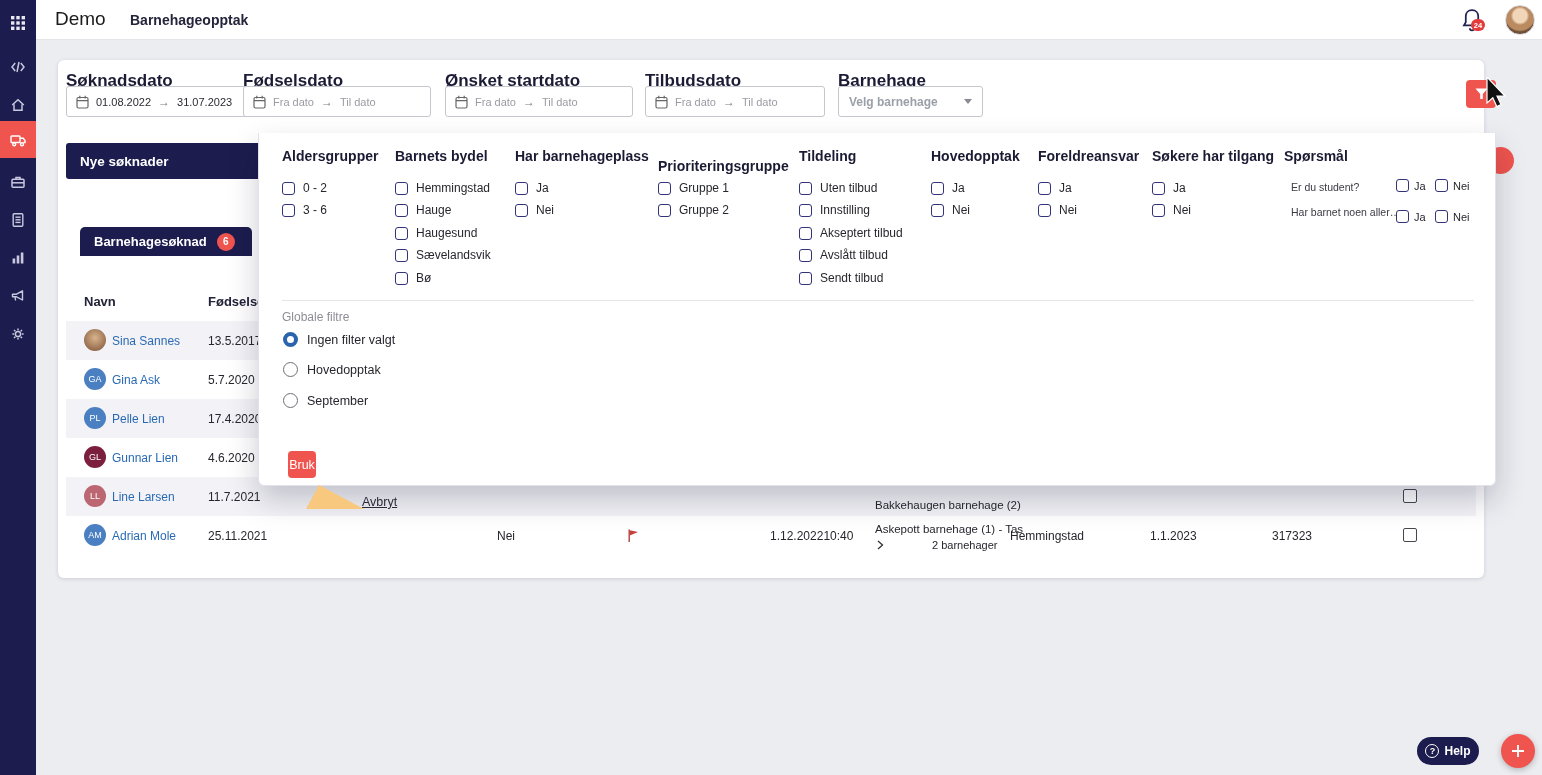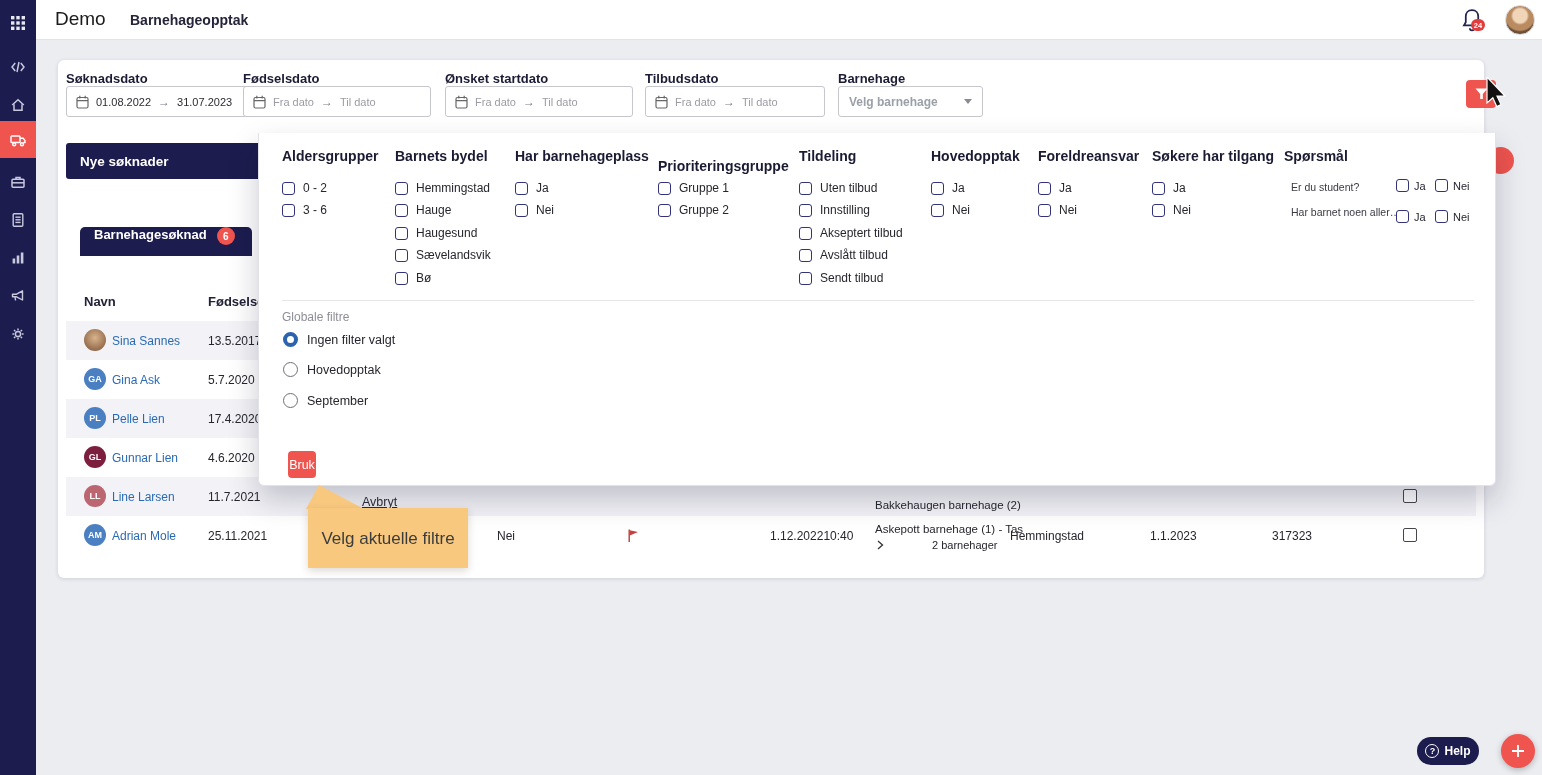--- a/index.html
+++ b/index.html
@@ -24,50 +24,50 @@
   #bell-badge { position:absolute; left:1471px; top:19px; min-width:14px; height:12px; border-radius:7px;
                 background:#e23c3c; color:#fff; font-size:7.5px; font-weight:700; display:flex;
                 align-items:center; justify-content:center; padding:0 2px; z-index:12; }
   #avatar { position:absolute; left:1505px; top:5px; width:30px; height:30px; border-radius:50%;
             background:radial-gradient(circle at 50% 35%, #f0d5b8 0 30%, #ba8a60 40% 62%, #6e4f38 70%);
             border:1px solid #d9d9de; z-index:11; }
 
   
   #card { position:absolute; left:58px; top:60px; width:1426px; height:518px; background:#fff;
           border-radius:6px; box-shadow:0 1px 4px rgba(30,30,60,.14); z-index:1; }
-  .flabel { position:absolute; font-size:13px; font-weight:700; color:#1b1b36; z-index:5; }
+  .flabel { position:absolute; font-size:17px; font-weight:700; color:#1b1b36; z-index:5; }
   .dinput { position:absolute; top:86px; height:31px; border:1px solid #c6c6cd; border-radius:3px;
             background:#fff; display:flex; align-items:center; gap:7px; padding:0 9px; font-size:11px;
             z-index:5; cursor:pointer; }
   .dinput .val { color:#2b2b33; }
   .dinput .ph  { color:#9b9ba4; }
   .dinput .arr { color:#7a7a84; font-size:12px; }
   .fselect { position:absolute; top:86px; height:31px; border:1px solid #c6c6cd; border-radius:3px;
              background:#fff; display:flex; align-items:center; justify-content:space-between;
              padding:0 10px; font-size:12px; font-weight:700; color:#9ba0a8; z-index:5; cursor:pointer; }
   .caret { width:0; height:0; border-left:4.5px solid transparent; border-right:4.5px solid transparent;
            border-top:5px solid #8a8a92; }
   #filter-btn { position:absolute; left:1466px; top:80px; width:30px; height:28px; background:#ef544e;
                 border-radius:4px; display:flex; align-items:center; justify-content:center; z-index:5; cursor:pointer; }
   #nye-bar { position:absolute; left:66px; top:143px; width:1410px; height:36px; background:#1c1c4e;
              border-radius:3px; color:#fff; font-size:13.5px; font-weight:700; display:flex;
              align-items:center; padding-left:14px; z-index:5; }
   #sliver { position:absolute; left:1487px; top:147px; width:27px; height:27px; border-radius:50%;
             background:#ef544e; z-index:6; }
   #tab { position:absolute; left:80px; top:227px; width:172px; height:29px; background:#1c1c4e;
-         border-radius:5px 5px 0 0; color:#fff; display:flex; align-items:flex-start; gap:10px;
+         border-radius:5px 5px 0 0; color:#fff; display:flex; align-items:center; gap:10px;
          padding-left:14px; font-size:13px; font-weight:700; z-index:5; cursor:pointer; }
   .tbadge { width:18px; height:18px; border-radius:50%; background:#ef544e; display:flex;
             align-items:center; justify-content:center; font-size:10px; font-weight:700; color:#fff; }
   .thead { position:absolute; font-size:13px; font-weight:700; color:#222238; z-index:5; }
 
   .trow { position:absolute; left:66px; width:1410px; height:39px; z-index:5; }
   .trow.alt { background:#f3f3f7; }
   .trow .av { position:absolute; left:18px; top:8px; width:22px; height:22px; border-radius:50%;
-              display:flex; align-items:center; justify-content:center; color:#fff; font-size:9px; font-weight:700; }
+              display:flex; align-items:center; justify-content:center; color:#fff; font-size:9px; font-weight:400; }
   .trow .nm { position:absolute; left:46px; top:13px; font-size:12px; color:#2a6ab3; cursor:pointer; }
   .trow .bd { position:absolute; left:142px; top:13px; font-size:12px; color:#26262e; }
   .trow .cell { position:absolute; font-size:12px; color:#26262e; }
   .trow .rchk { position:absolute; left:1337px; top:12px; width:14px; height:14px; border:1.6px solid #46464e;
                 border-radius:2px; background:#fff; cursor:pointer; }
   .blink { color:#2a6ab3; cursor:pointer; }
 
   
   #panel { position:absolute; left:258px; top:133px; width:1238px; height:353px; background:#fff;
            border:1px solid #e2e2e8; border-top:none; border-radius:0 0 6px 6px;
@@ -461,21 +461,20 @@
       <span>September</span>
     </label>
 
     <button id="apply-btn">Bruk</button>
     <span id="cancel-link">Avbryt</span>
   </div>
 
   <svg id="tooltip-pointer" width="60" height="24" viewBox="0 0 60 24">
     <polygon points="13,0 58,24 0,24" fill="#f8c87f"></polygon>
   </svg>
-  <div id="tooltip">Velg aktuelle filtre</div>
 
   <div id="help-btn">
     <span class="qmark">?</span>
     <span>Help</span>
   </div>
   <div id="fab">
     <svg width="14" height="14" viewBox="0 0 14 14">
       <path d="M7,1 L7,13 M1,7 L13,7" stroke="#ffffff" stroke-width="1.8"></path>
     </svg>
   </div>

